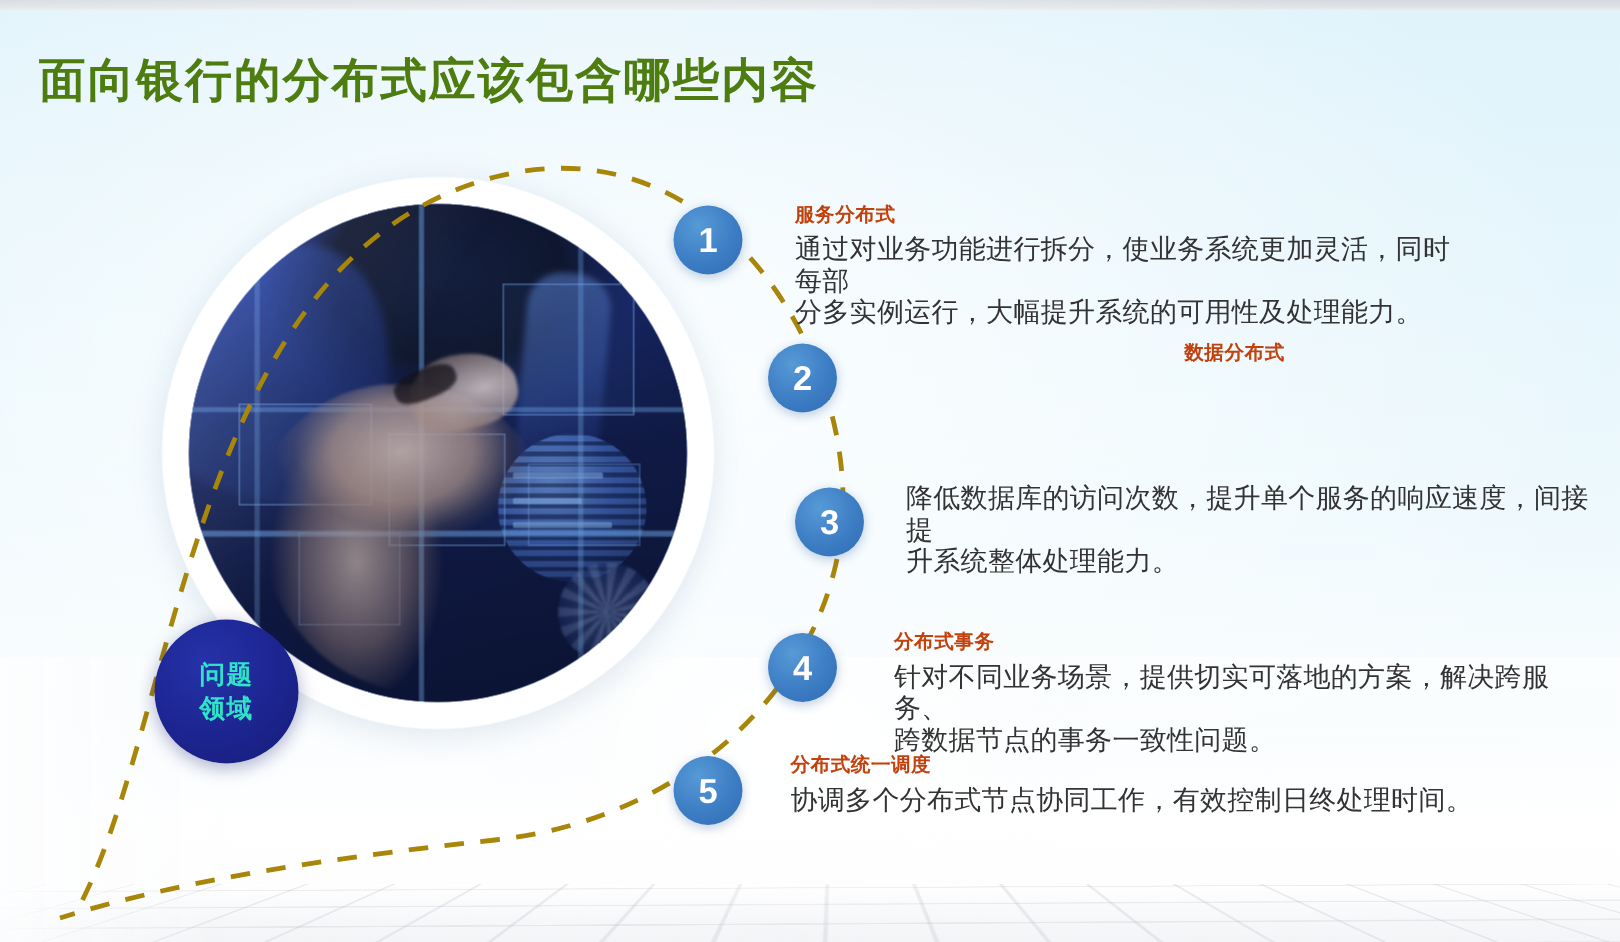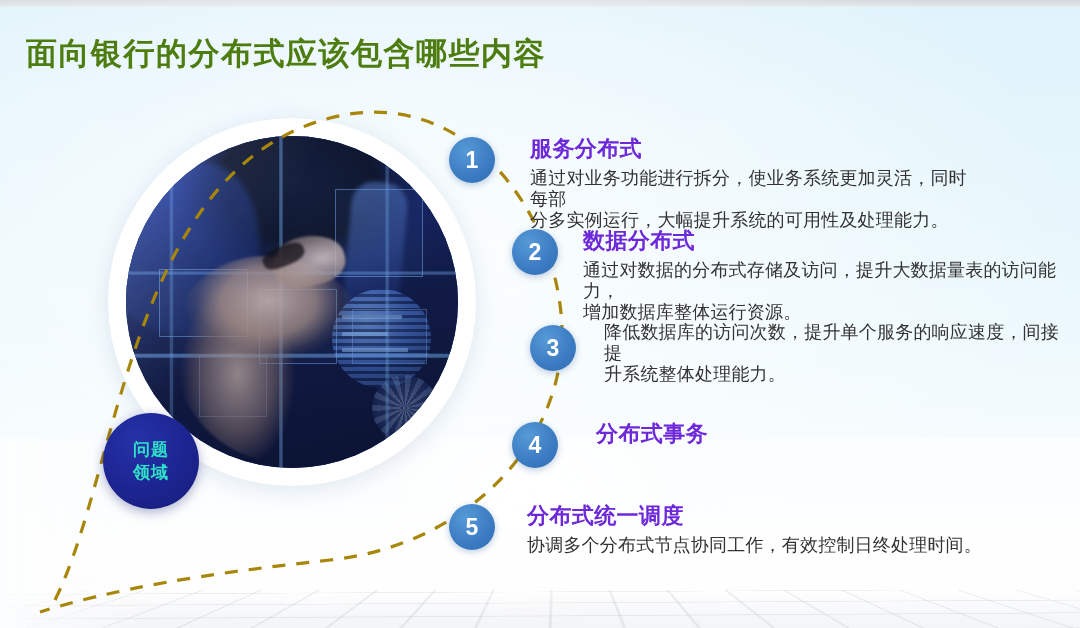--- a/index.html
+++ b/index.html
@@ -264,23 +264,23 @@
     display: flex;
     align-items: center;
     justify-content: center;
     box-shadow: 0 2px 7px rgba(40,85,150,0.30);
   }
   .txt {
     position: absolute;
     top: -3px;
   }
   .h {
-    font-size: 22px;
+    font-size: 13px;
     font-weight: bold;
-    color: #6d28d9;
+    color: #c2410c;
     letter-spacing: 0.4px;
     margin-bottom: 4px;
     white-space: nowrap;
   }
   .b {
     font-size: 18px;
     color: #333333;
     line-height: 21px;
     letter-spacing: 0.2px;
     white-space: pre-line;
@@ -342,39 +342,39 @@
     <div class="num">1</div>
     <div class="txt" style="left:81px; width:440px;">
       <div class="h">服务分布式</div>
       <div class="b">通过对业务功能进行拆分，使业务系统更加灵活，同时每部
 分多实例运行，大幅提升系统的可用性及处理能力。</div>
     </div>
   </div>
 
   <div class="item" style="left:512px; top:229px;">
     <div class="num">2</div>
-    <div class="txt" style="left:71px; width:480px;">
+    <div class="txt" style="left:71px; width:480px;text-align:center;">
       <div class="h">数据分布式</div>
-      <div class="b">通过对数据的分布式存储及访问，提升大数据量表的访问能力，
-增加数据库整体运行资源。</div>
     </div>
   </div>
 
   <div class="item" style="left:530px; top:325px;">
     <div class="num">3</div>
     <div class="txt" style="left:74px; width:470px;">
       <div class="b">降低数据库的访问次数，提升单个服务的响应速度，间接提
 升系统整体处理能力。</div>
     </div>
   </div>
 
   <div class="item" style="left:512px; top:422px;">
     <div class="num">4</div>
     <div class="txt" style="left:68px; width:470px;margin-left:16px;">
       <div class="h">分布式事务</div>
+      <div class="b">针对不同业务场景，提供切实可落地的方案，解决跨服务、
+跨数据节点的事务一致性问题。</div>
     </div>
   </div>
 
   <div class="item" style="left:449px; top:504px;">
     <div class="num">5</div>
     <div class="txt" style="left:78px; width:470px;">
       <div class="h">分布式统一调度</div>
       <div class="b">协调多个分布式节点协同工作，有效控制日终处理时间。</div>
     </div>
   </div>

